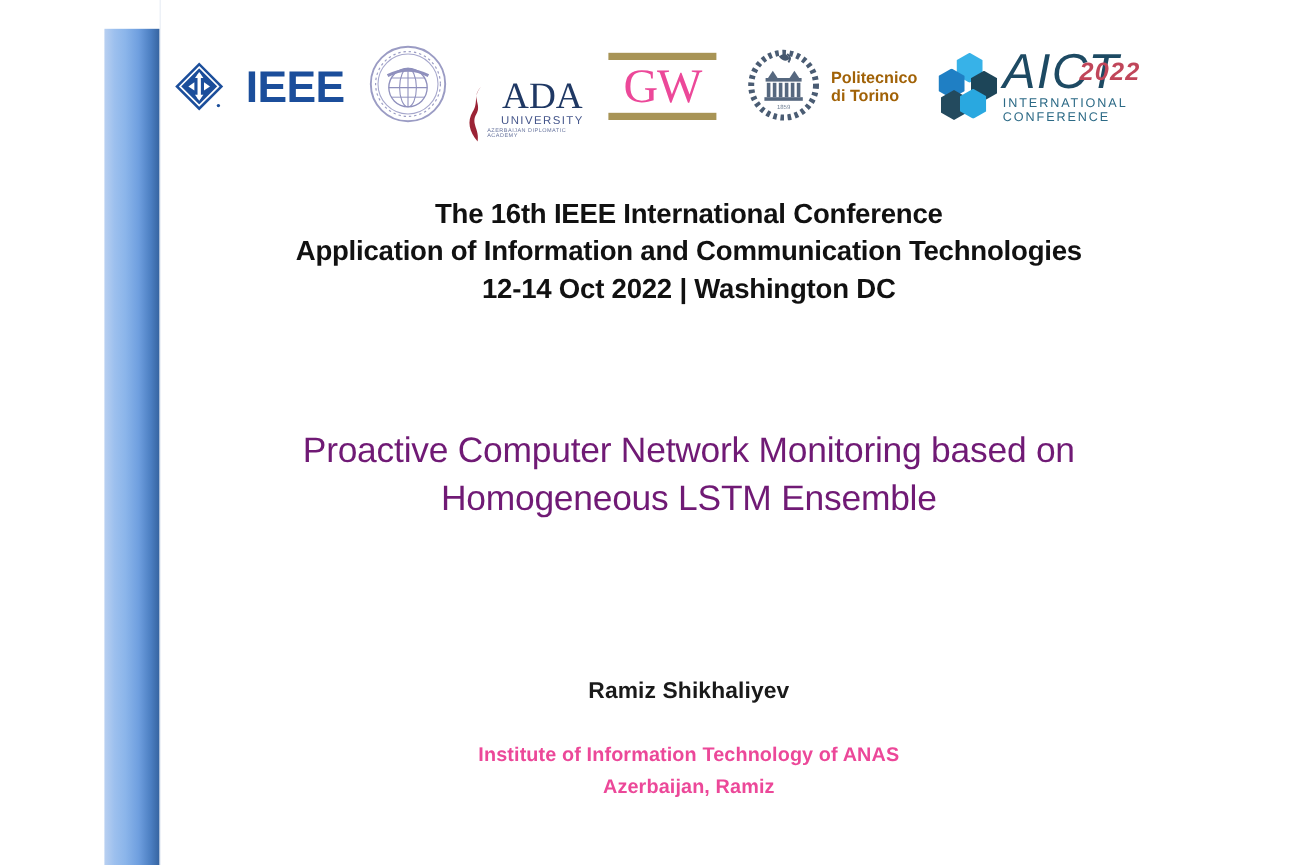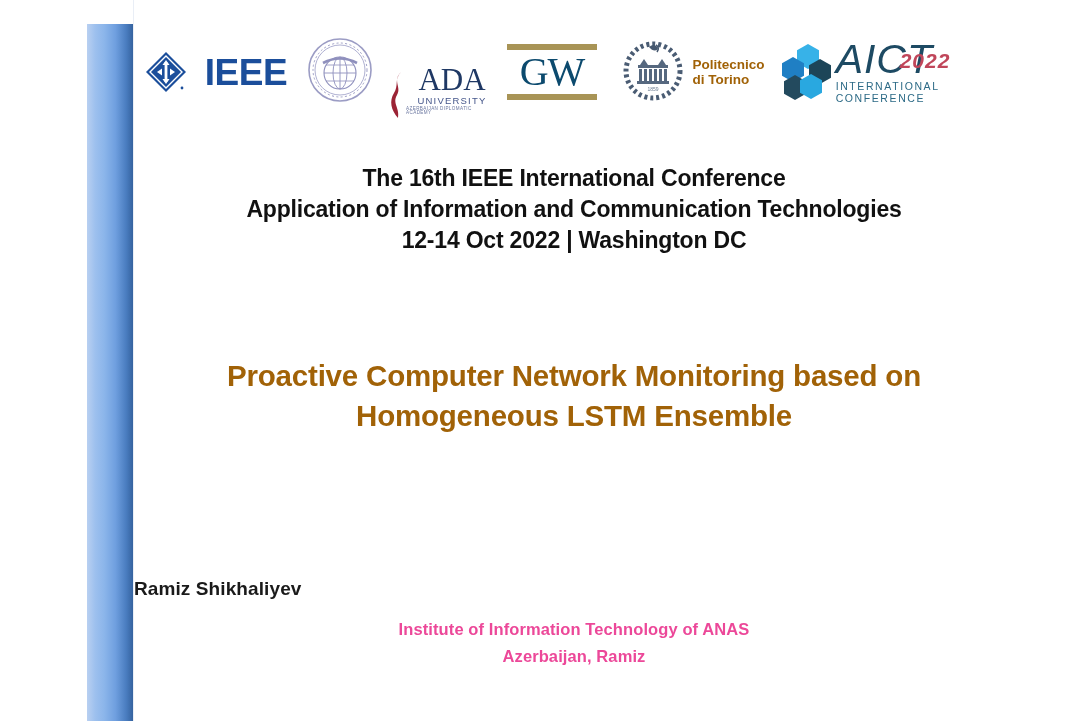--- a/index.html
+++ b/index.html
@@ -120,21 +120,21 @@
 
   
   #logo-gw { width: 108px; }
   .gw-wrap { display: flex; flex-direction: column; align-items: center; }
   .gw-bar { width: 90px; height: 6px; background: #a89456; }
   .gw-text {
     font-family: "Liberation Serif", serif;
     font-size: 40px;
     font-weight: normal;
     letter-spacing: -1px;
-    color: #0c4a6e;
+    color: #ec4899;
     line-height: 1.05;
     padding: 1px 0 1px 0;
   }
 
   
   #logo-polito { width: 175px; }
   .polito-wrap { display: flex; align-items: center; gap: 8px; }
   .polito-text {
     font-family: "Liberation Sans", sans-serif;
     font-weight: bold;
@@ -198,34 +198,34 @@
   }
 
   
   #title-block {
     position: absolute;
     left: 134px;
     top: 356px;
     width: 880px;
     text-align: center;
     font-family: "Liberation Sans", sans-serif;
-    font-weight: bold;
+    font-weight: normal;
     font-size: 29.5px;
     line-height: 1.37;
-    color: #a16207;
+    color: #701a75;
     letter-spacing: -0.2px;
   }
 
   
   #author-block {
     position: absolute;
     left: 134px;
     top: 566px;
     width: 880px;
-    margin-top: 12px;
+    text-align: center;
   }
   #author-name {
     font-family: "Liberation Sans", sans-serif;
     font-weight: bold;
     font-size: 19px;
     color: #1a1a1a;
     letter-spacing: 0.1px;
   }
   #affiliation-block {
     position: absolute;

